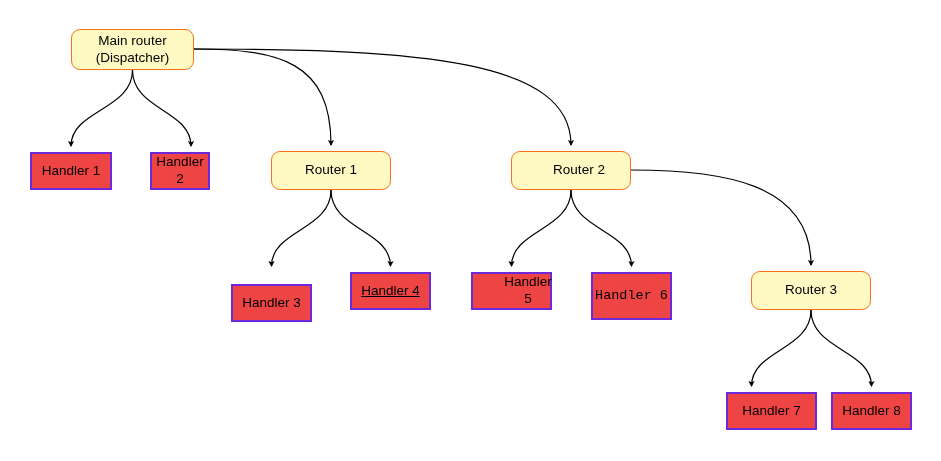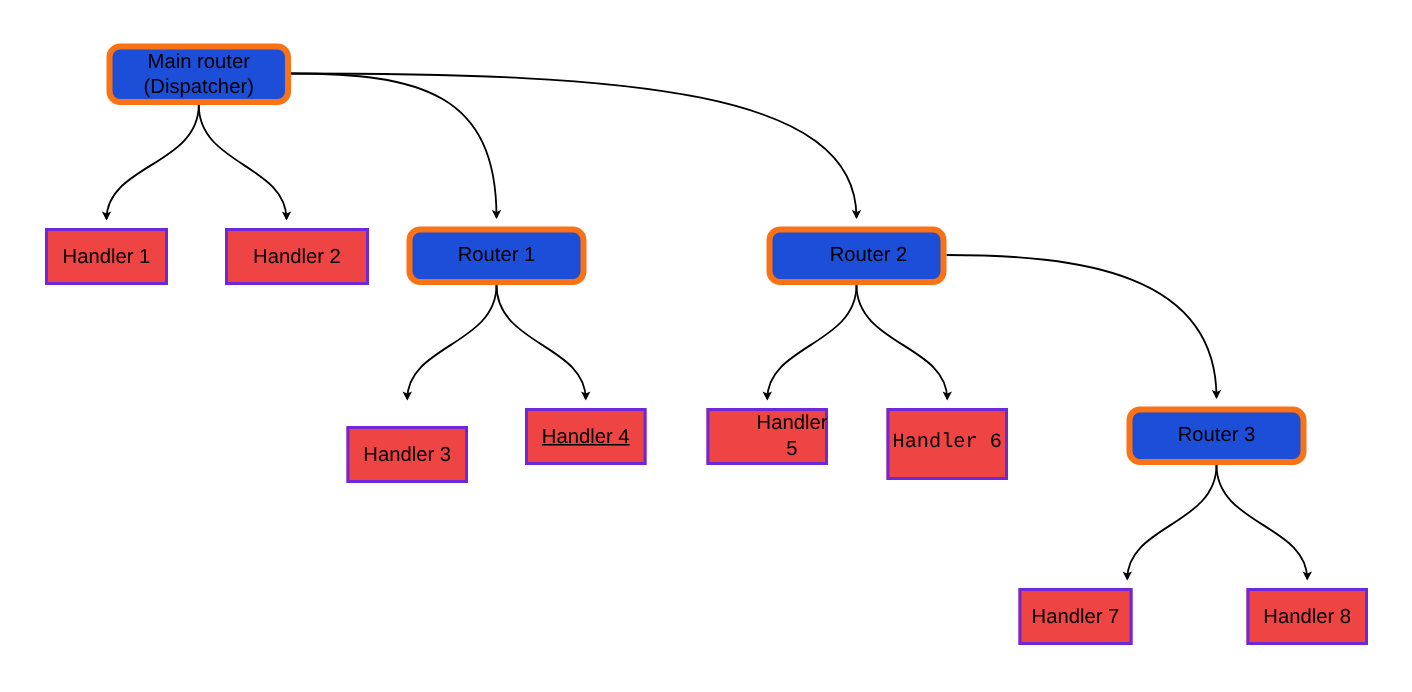--- a/index.html
+++ b/index.html
@@ -31,22 +31,22 @@
     align-items: center;
     justify-content: center;
     text-align: center;
     font-size: 13.5px;
     line-height: 1.25;
     color: #000000;
     white-space: pre-line;
     z-index: 2;
   }
   .node-router {
-    background: #1d4ed8;
-    border: 4px solid #f97316;
+    background: #fef9c3;
+    border: 1px solid #f97316;
     border-radius: 9px;
   }
   .node-handler {
     background: #ef4444;
     border: 2px solid #6d28d9;
     border-radius: 0;
   }
 </style>
 </head>
 <body>
@@ -69,24 +69,24 @@
         <path d="M 571 190 C 571 230 631.5 230 631.5 266" fill="none" stroke="#000000" stroke-width="1.2" marker-end="url(#arrowhead)"></path>
         <path d="M 631 170 C 720 170 811 182 811 265" fill="none" stroke="#000000" stroke-width="1.2" marker-end="url(#arrowhead)"></path>
         <path d="M 811 310 C 811 350 751.5 350 751.5 386" fill="none" stroke="#000000" stroke-width="1.2" marker-end="url(#arrowhead)"></path>
         <path d="M 811 310 C 811 350 871.5 350 871.5 386" fill="none" stroke="#000000" stroke-width="1.2" marker-end="url(#arrowhead)"></path>
       </g>
   </svg>
   <div id="node-group">
       <div class="node node-router" style="left: 71px; top: 29px; width: 123px; height: 41px;"><span>Main router
 (Dispatcher)</span></div>
       <div class="node node-handler" style="left: 30px; top: 152px; width: 82px; height: 38px;"><span>Handler 1</span></div>
-      <div class="node node-handler" style="left: 150px; top: 152px; width: 96px; height: 38px;"><span>Handler 2</span></div>
+      <div class="node node-handler" style="left: 150px; top: 152px; width: 60px; height: 38px;"><span>Handler 2</span></div>
       <div class="node node-router" style="left: 271px; top: 151px; width: 120px; height: 39px;"><span>Router 1</span></div>
       <div class="node node-router" style="left: 511px; top: 151px; width: 120px; height: 39px; padding-left: 16px;"><span>Router 2</span></div>
       <div class="node node-handler" style="left: 231px; top: 272px; width: 81px; height: 38px; margin-top: 12px;"><span>Handler 3</span></div>
       <div class="node node-handler" style="left: 350px; top: 272px; width: 81px; height: 38px; text-decoration: underline;"><span>Handler 4</span></div>
       <div class="node node-handler" style="left: 471px; top: 272px; width: 81px; height: 38px; padding-left: 33px;"><span>Handler 5</span></div>
       <div class="node node-handler" style="left: 591px; top: 272px; width: 81px; height: 48px; font-family: Liberation Mono, monospace;"><span>Handler 6</span></div>
       <div class="node node-router" style="left: 751px; top: 271px; width: 120px; height: 39px;"><span>Router 3</span></div>
-      <div class="node node-handler" style="left: 679px; top: 392px; width: 76px; height: 38px;"><span>Handler 7</span></div>
+      <div class="node node-handler" style="left: 726px; top: 392px; width: 91px; height: 38px;"><span>Handler 7</span></div>
       <div class="node node-handler" style="left: 831px; top: 392px; width: 81px; height: 38px;"><span>Handler 8</span></div>
     </div>
 </div>
 
 </body></html>

